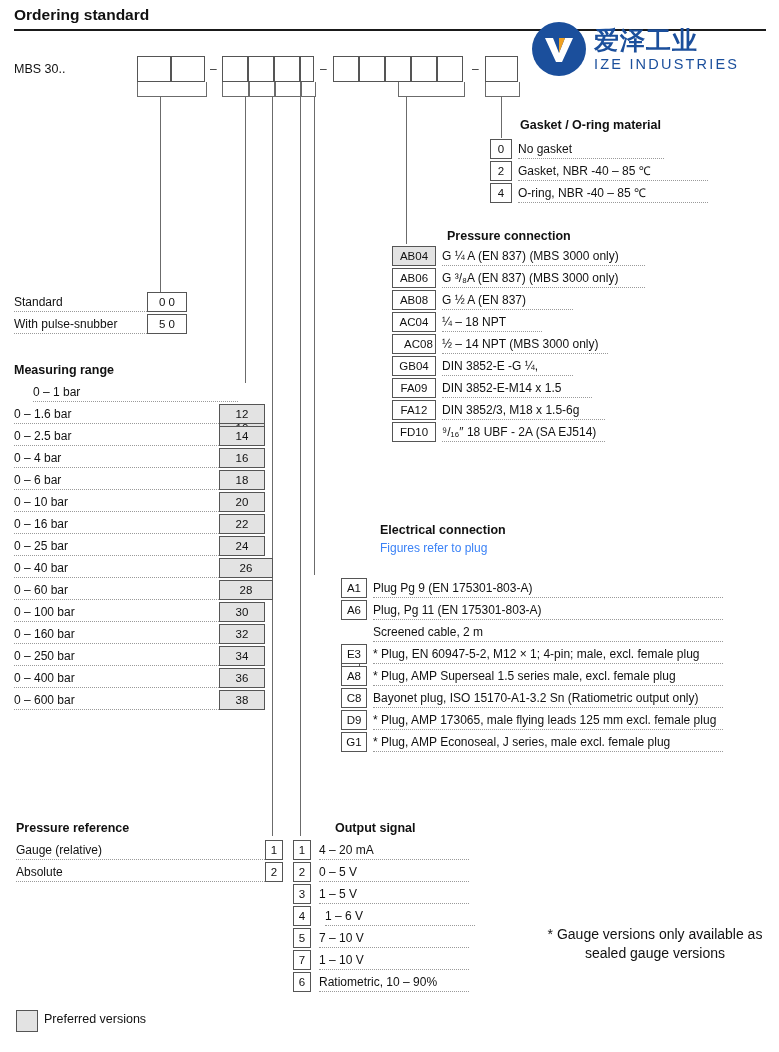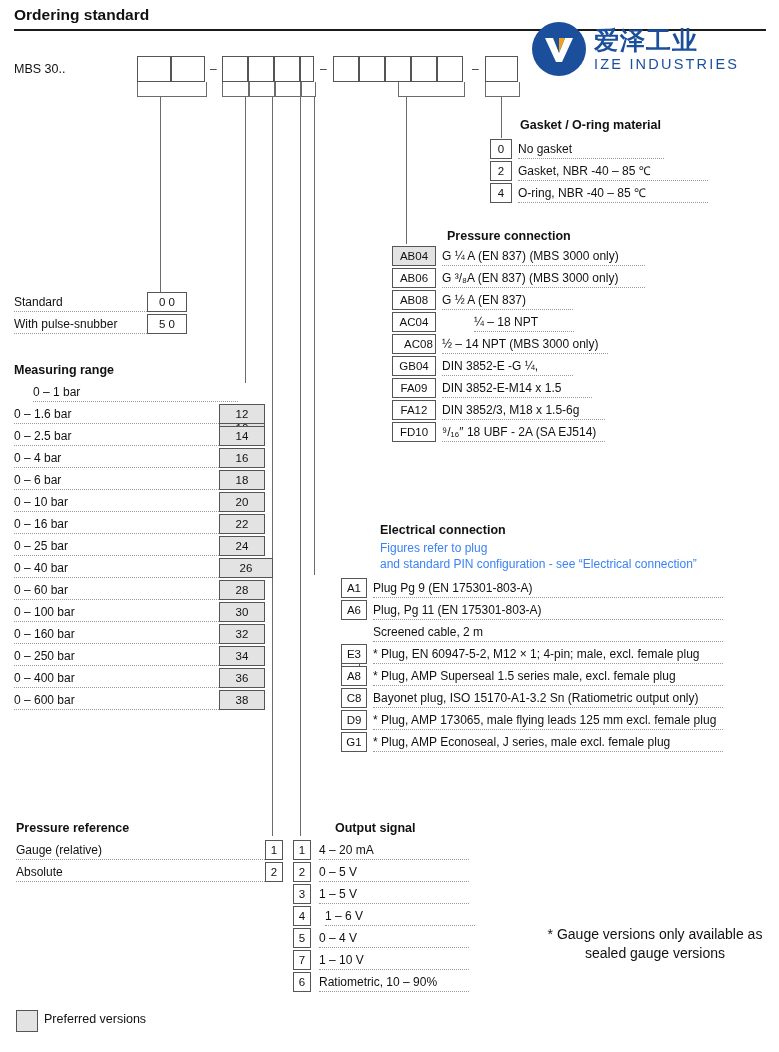--- a/index.html
+++ b/index.html
@@ -128,21 +128,21 @@
 
   <div class="head" style="left:447px;top:229px;">Pressure connection</div>
 
   <div class="key" style="left:392px;top:246px;width:44px;">AB04</div>
   <div class="rowlabel" style="left:442px;top:246px;width:203px;">G ¼ A (EN 837) (MBS 3000 only)</div>
   <div class="key white" style="left:392px;top:268px;width:44px;">AB06</div>
   <div class="rowlabel" style="left:442px;top:268px;width:203px;">G  ³/₈A (EN 837) (MBS 3000 only)</div>
   <div class="key white" style="left:392px;top:290px;width:44px;">AB08</div>
   <div class="rowlabel" style="left:442px;top:290px;width:131px;">G ½ A (EN 837)</div>
   <div class="key white" style="left:392px;top:312px;width:44px;">AC04</div>
-  <div class="rowlabel" style="left:442px;top:312px;width:100px;margin-left:32px;">¼ – 18 NPT</div>
+  <div class="rowlabel" style="left:442px;top:312px;width:100px;">¼ – 18 NPT</div>
   <div class="key white" style="left:392px;top:334px;width:44px;padding-left:9px;">AC08</div>
   <div class="rowlabel" style="left:442px;top:334px;width:166px;">½ – 14 NPT (MBS 3000 only)</div>
   <div class="key white" style="left:392px;top:356px;width:44px;">GB04</div>
   <div class="rowlabel" style="left:442px;top:356px;width:131px;">DIN 3852-E -G ¼,</div>
   <div class="key white" style="left:392px;top:378px;width:44px;">FA09</div>
   <div class="rowlabel" style="left:442px;top:378px;width:150px;">DIN 3852-E-M14 x 1.5</div>
   <div class="key white" style="left:392px;top:400px;width:44px;">FA12</div>
   <div class="rowlabel" style="left:442px;top:400px;width:163px;">DIN 3852/3, M18 x 1.5-6g</div>
   <div class="key white" style="left:392px;top:422px;width:44px;">FD10</div>
   <div class="rowlabel" style="left:442px;top:422px;width:163px;">⁹/₁₆″ 18 UBF - 2A (SA EJ514)</div>
@@ -166,36 +166,35 @@
       <div class="key" style="left: 219px; top: 470px; width: 46px;">18</div>
       <div class="rowlabel" style="left: 14px; top: 492px; width: 205px;">0 –   10 bar</div>
       <div class="key" style="left: 219px; top: 492px; width: 46px;">20</div>
       <div class="rowlabel" style="left: 14px; top: 514px; width: 205px;">0 –   16 bar</div>
       <div class="key" style="left: 219px; top: 514px; width: 46px;">22</div>
       <div class="rowlabel" style="left: 14px; top: 536px; width: 205px;">0 –   25 bar</div>
       <div class="key" style="left: 219px; top: 536px; width: 46px;">24</div>
       <div class="rowlabel" style="left: 14px; top: 558px; width: 205px;">0 –   40 bar</div>
       <div class="key" style="left: 219px; top: 558px; width: 54px;">26</div>
       <div class="rowlabel" style="left: 14px; top: 580px; width: 205px;">0 –   60 bar</div>
-      <div class="key" style="left: 219px; top: 580px; width: 46px;">28</div>
+      <div class="key" style="left: 219px; top: 580px; width: 54px;">28</div>
       <div class="rowlabel" style="left: 14px; top: 602px; width: 205px;">0 – 100 bar</div>
       <div class="key" style="left: 219px; top: 602px; width: 46px;">30</div>
       <div class="rowlabel" style="left: 14px; top: 624px; width: 205px;">0 – 160 bar</div>
       <div class="key" style="left: 219px; top: 624px; width: 46px;">32</div>
       <div class="rowlabel" style="left: 14px; top: 646px; width: 205px;">0 – 250 bar</div>
       <div class="key" style="left: 219px; top: 646px; width: 46px;">34</div>
       <div class="rowlabel" style="left: 14px; top: 668px; width: 205px;">0 – 400 bar</div>
       <div class="key" style="left: 219px; top: 668px; width: 46px;">36</div>
       <div class="rowlabel" style="left: 14px; top: 690px; width: 205px;">0 – 600 bar</div>
       <div class="key" style="left: 219px; top: 690px; width: 46px;">38</div>
     </div>
 
   <div class="head" style="left:380px;top:523px;">Electrical connection</div>
   <div class="sub" style="left:380px;top:541px;">Figures refer to plug</div>
-  <div class="sub" style="left:380px;top:557px;">and standard PIN configuration - see “Electrical connection”</div>
   <div id="ec-rows">
       <div class="key white" style="left: 341px; top: 578px; width: 26px;">A1</div>
       <div class="rowlabel" style="left: 373px; top: 578px; width: 350px;">Plug Pg 9 (EN 175301-803-A)</div>
       <div class="key white" style="left: 341px; top: 600px; width: 26px;">A6</div>
       <div class="rowlabel" style="left: 373px; top: 600px; width: 350px;">Plug, Pg 11 (EN 175301-803-A)</div>
       <div class="key white" style="left: 341px; top: 648px; width: 19px;">A3</div>
       <div class="rowlabel" style="left: 373px; top: 622px; width: 350px;">Screened cable, 2 m</div>
       <div class="key white" style="left: 341px; top: 644px; width: 26px;">E3</div>
       <div class="rowlabel" style="left: 373px; top: 644px; width: 350px;">* Plug, EN 60947-5-2, M12 × 1; 4-pin; male, excl. female plug</div>
       <div class="key white" style="left: 341px; top: 666px; width: 26px;">A8</div>
@@ -218,21 +217,21 @@
   <div id="os-rows">
       <div class="key white" style="left: 293px; top: 840px; width: 18px;">1</div>
       <div class="rowlabel" style="left: 319px; top: 840px; width: 150px;">4 – 20 mA</div>
       <div class="key white" style="left: 293px; top: 862px; width: 18px;">2</div>
       <div class="rowlabel" style="left: 319px; top: 862px; width: 150px;">0 – 5    V</div>
       <div class="key white" style="left: 293px; top: 884px; width: 18px;">3</div>
       <div class="rowlabel" style="left: 319px; top: 884px; width: 150px;">1 – 5    V</div>
       <div class="key white" style="left: 293px; top: 906px; width: 18px;">4</div>
       <div class="rowlabel" style="left: 319px; top: 906px; width: 150px; margin-left: 6px;">1 – 6    V</div>
       <div class="key white" style="left: 293px; top: 928px; width: 18px;">5</div>
-      <div class="rowlabel" style="left: 319px; top: 928px; width: 150px;">0 – 4   V</div>
+      <div class="rowlabel" style="left: 319px; top: 928px; width: 150px;">7 – 10   V</div>
       <div class="key white" style="left: 293px; top: 950px; width: 18px;">7</div>
       <div class="rowlabel" style="left: 319px; top: 950px; width: 150px;">1 – 10   V</div>
       <div class="key white" style="left: 293px; top: 972px; width: 18px;">6</div>
       <div class="rowlabel" style="left: 319px; top: 972px; width: 150px;">Ratiometric, 10 – 90%</div>
     </div>
 
   <div class="right-note" style="left:540px;top:925px;width:230px;white-space:pre-line;">* Gauge versions only available as
 sealed gauge versions</div>
 
   <div class="footer-box"></div>

